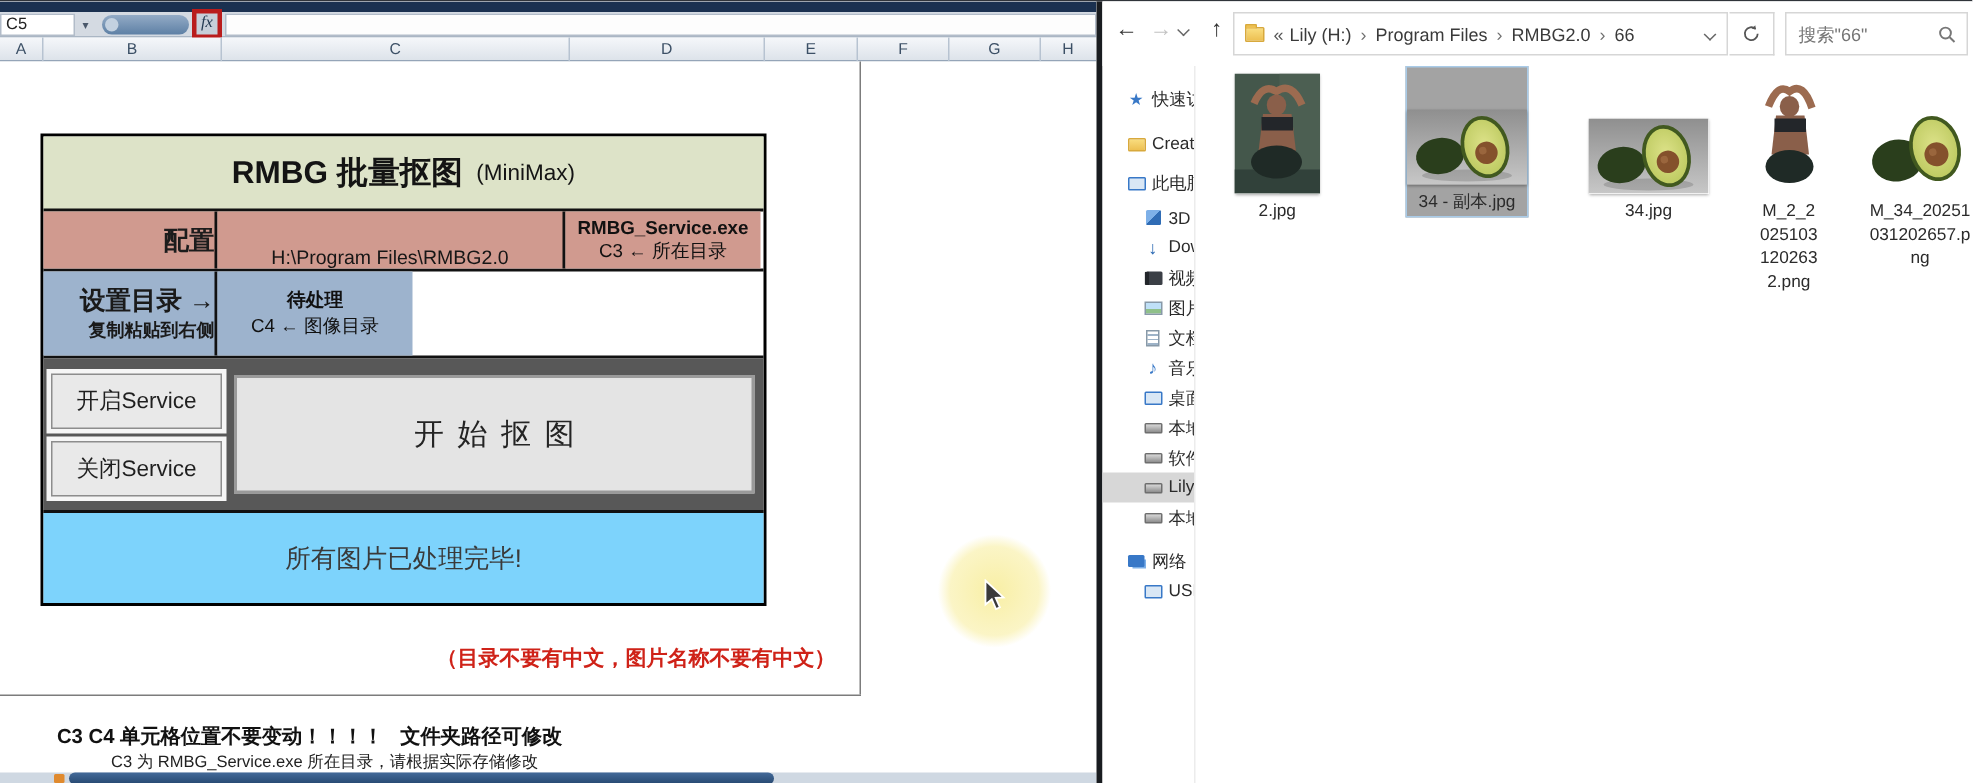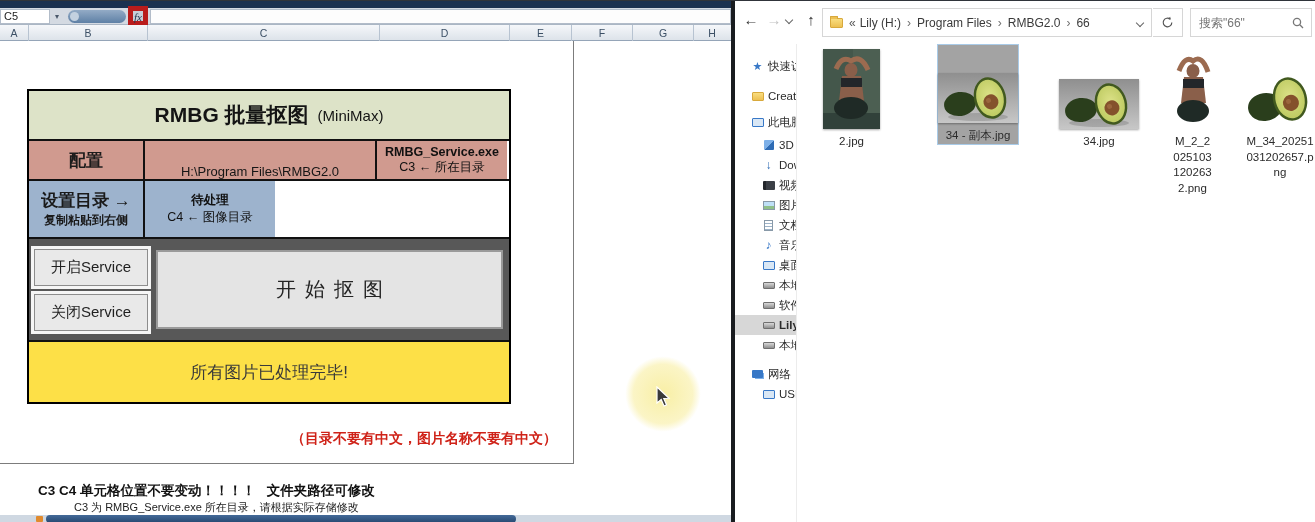--- a/index.html
+++ b/index.html
@@ -8,51 +8,51 @@
   #stage { position:absolute; inset:0; width:1315px; height:522px; border-top:1px solid #30343a; }
 
   
   #excel-pane { position:absolute; left:0; top:0; width:731px; height:522px; background:#fff; overflow:hidden; }
   .xl-top { position:absolute; left:0; top:0; width:731px; height:7px; background:#1b3150; }
   .xl-formula { position:absolute; left:0; top:7px; width:731px; height:17px; background:#d4dae2; display:flex; align-items:center; border-bottom:1px solid #aab6c4; }
   .name-box { width:50px; height:15px; background:#fff; border:1px solid #b2bcc9; font-size:11px; color:#222; padding-left:3px; line-height:13px; }
   .name-drop { width:14px; height:15px; font-size:8px; color:#4a586b; text-align:center; line-height:15px; }
   .fx-pill { width:58px; height:13px; margin-left:4px; border-radius:7px; background:linear-gradient(#93abc6,#5e80a5); position:relative; }
   .fx-pill .pill-dot { position:absolute; left:2px; top:2px; width:9px; height:9px; border-radius:50%; background:#c3d1e0; }
-  .fx-btn { width:20px; height:20px; margin-left:2px; background:#c7cfd9; border:5px solid #b91c1c; font-style:italic; font-family:"Liberation Serif","DejaVu Serif",serif; font-size:11px; color:#243a52; text-align:center; line-height:13px; }
+  .fx-btn { width:20px; height:20px; margin-left:2px; background:#c7cfd9; border:3px solid #b91c1c; font-style:italic; font-family:"Liberation Serif","DejaVu Serif",serif; font-size:11px; color:#243a52; text-align:center; line-height:13px; }
   .formula-input { flex:1; height:15px; background:#fdfdfd; border:1px solid #b2bcc9; margin-left:2px; }
   .xl-headers { position:absolute; left:0; top:24px; width:731px; height:16px; display:flex; background:linear-gradient(#f5f7fa,#dde3ea); border-bottom:1px solid #95a5b8; }
   .col-h { height:16px; border-right:1px solid #b7c3d1; font-size:10.5px; color:#3c5066; text-align:center; line-height:16px; overflow:hidden; }
   .xl-sheet { position:absolute; left:0; top:40px; width:731px; height:482px; background:#fff; }
 
   
   .tbl { position:absolute; left:27px; top:48px; width:484px; border:2px solid #000; }
   .tr-title { height:50px; background:#dde3c8; border-bottom:2px solid #111; display:flex; align-items:center; justify-content:center; gap:9px; }
   .tr-title .big { font-size:21px; font-weight:bold; color:#141414; }
   .tr-title .small { font-size:15px; color:#141414; }
   .row { display:flex; }
   .tr-cfg { height:40px; border-bottom:2px solid #111; }
   .tr-dir { height:58px; border-bottom:2px solid #111; }
-  .c-b { width:116px; border-right:2px solid #111; display:flex; flex-direction:column; align-items:center; justify-content:center; }
+  .c-b { width:116px; border-right:2px solid #111; display:flex; flex-direction:column; align-items:flex-end; justify-content:center; }
   .c-c { width:232px; border-right:2px solid #111; display:flex; align-items:flex-end; justify-content:center; }
   .c-d { width:130px; display:flex; flex-direction:column; align-items:center; justify-content:center; }
   .pink { background:#d09a8f; }
   .blue { background:#9db3cd; }
   .orange { background:#e8a23c; }
   .cfg-label { font-size:17px; font-weight:bold; color:#1c1c1c; }
   .path-text { font-size:13px; color:#161616; }
   .note1 { font-size:12.5px; font-weight:bold; color:#111; }
   .note2 { font-size:12.5px; color:#111; }
   .dir1 { font-size:17px; font-weight:bold; color:#1a1a1a; }
   .dir2 { font-size:12px; font-weight:bold; color:#1a1a1a; }
   .tr-act { height:103px; background:#585858; border-bottom:2px solid #111; position:relative; }
   .svc-btn { position:absolute; left:5px; width:114px; height:37px; background:#e9e9e9; border:1px solid #8d8d8d; box-shadow:0 0 0 3px #f6f6f6; font-size:15px; color:#1f1f1f; display:flex; align-items:center; justify-content:center; cursor:default; }
   .svc-open { top:10px; } .svc-close { top:55px; }
   .start-btn { position:absolute; left:127px; top:11px; width:347px; height:79px; background:#e4e4e4; border:2px solid #9a9a9a; font-size:20px; letter-spacing:9px; color:#242424; display:flex; align-items:center; justify-content:center; text-indent:9px; }
-  .tr-status { height:60px; background:#fde047; display:flex; align-items:center; justify-content:center; font-size:17px; color:#3a3a3a; }
+  .tr-status { height:60px; background:#7dd3fc; display:flex; align-items:center; justify-content:center; font-size:17px; color:#3a3a3a; }
 
   .red-note { position:absolute; left:27px; top:389px; width:530px; text-align:right; font-size:14px; font-weight:bold; color:#cf2218; }
   .pb-v { position:absolute; left:573px; top:0; width:1px; height:422px; background:#7c7c7c; }
   .pb-h { position:absolute; left:0; top:422px; width:574px; height:1px; background:#7c7c7c; }
   .note-bold { position:absolute; left:38px; top:441px; font-size:13.5px; font-weight:bold; color:#111; white-space:pre; }
   .note-plain { position:absolute; left:38px; top:459px; font-size:11px; color:#222;margin-left:36px; }
   .xl-scroll { position:absolute; left:0; top:474px; width:731px; height:8px; background:#cfd8e2; }
   .xl-scroll .chip { position:absolute; left:36px; top:1px; width:7px; height:6px; background:#e08a2e; border-radius:1px; }
   .xl-scroll .thumb { position:absolute; left:46px; top:0; width:470px; height:8px; border-radius:4px; background:linear-gradient(#446a99,#25476f); }
 
@@ -75,21 +75,21 @@
   .addr-chev-box { margin-left:auto; width:22px; display:flex; justify-content:center; }
   .refresh-box { position:absolute; left:418px; top:7px; width:30px; height:29px; border:1px solid #d6d6d6; border-left:none; display:flex; align-items:center; justify-content:center; }
   .search-box { position:absolute; left:455px; top:7px; width:122px; height:29px; border:1px solid #d6d6d6; display:flex; align-items:center; }
   .search-box input { border:none; outline:none; flex:1; font-size:12px; color:#555; padding-left:8px; width:80px; font-family:inherit; background:transparent; }
   .search-mag { margin-right:7px; }
 
   .ex-body { position:absolute; left:0; top:43px; width:580px; height:479px; }
   .ex-sidebar { position:absolute; left:0; top:0; width:62px; height:479px; overflow:hidden; border-right:1px solid #ececec; }
   .sb-item { height:20px; display:flex; align-items:center; font-size:11.5px; color:#2b2b2b; white-space:nowrap; overflow:hidden; cursor:default; }
   .sb-item.lvl1 { padding-left:16px; } .sb-item.lvl2 { padding-left:27px; }
-  .sb-item.selected { background:#d7d7d7;font-weight:bold; }
+  .sb-item.selected { background:#d7d7d7; }
   .sb-ic { display:inline-flex; width:13px; height:12px; margin-right:4px; align-items:center; justify-content:center; flex:0 0 13px; }
   .ic-star { color:#3878c7; font-size:11px; }
   .ic-folder { width:12px; height:9px; background:linear-gradient(#f9dd7f,#edc052); border:1px solid #d8a93c; border-radius:1px; }
   .ic-monitor { width:12px; height:9px; background:#d9e7f5; border:1.5px solid #3878c7; border-radius:1px; }
   .ic-cube { width:10px; height:10px; background:linear-gradient(135deg,#7db0e8 50%,#2f6cb5 50%); border-radius:1px; }
   .ic-down { color:#2f6cb5; font-size:12px; font-weight:bold; }
   .ic-video { width:12px; height:9px; background:#3b3f46; border-radius:1px; border-left:3px solid #23262b; }
   .ic-pic { width:12px; height:9px; background:linear-gradient(#bfe0f7 55%,#8fc08a 55%); border:1px solid #8899a8; }
   .ic-doc { width:9px; height:11px; background:repeating-linear-gradient(#fff,#fff 2px,#9db3c8 2px,#9db3c8 3px); border:1px solid #8899a8; }
   .ic-music { color:#3878c7; font-size:12px; }

